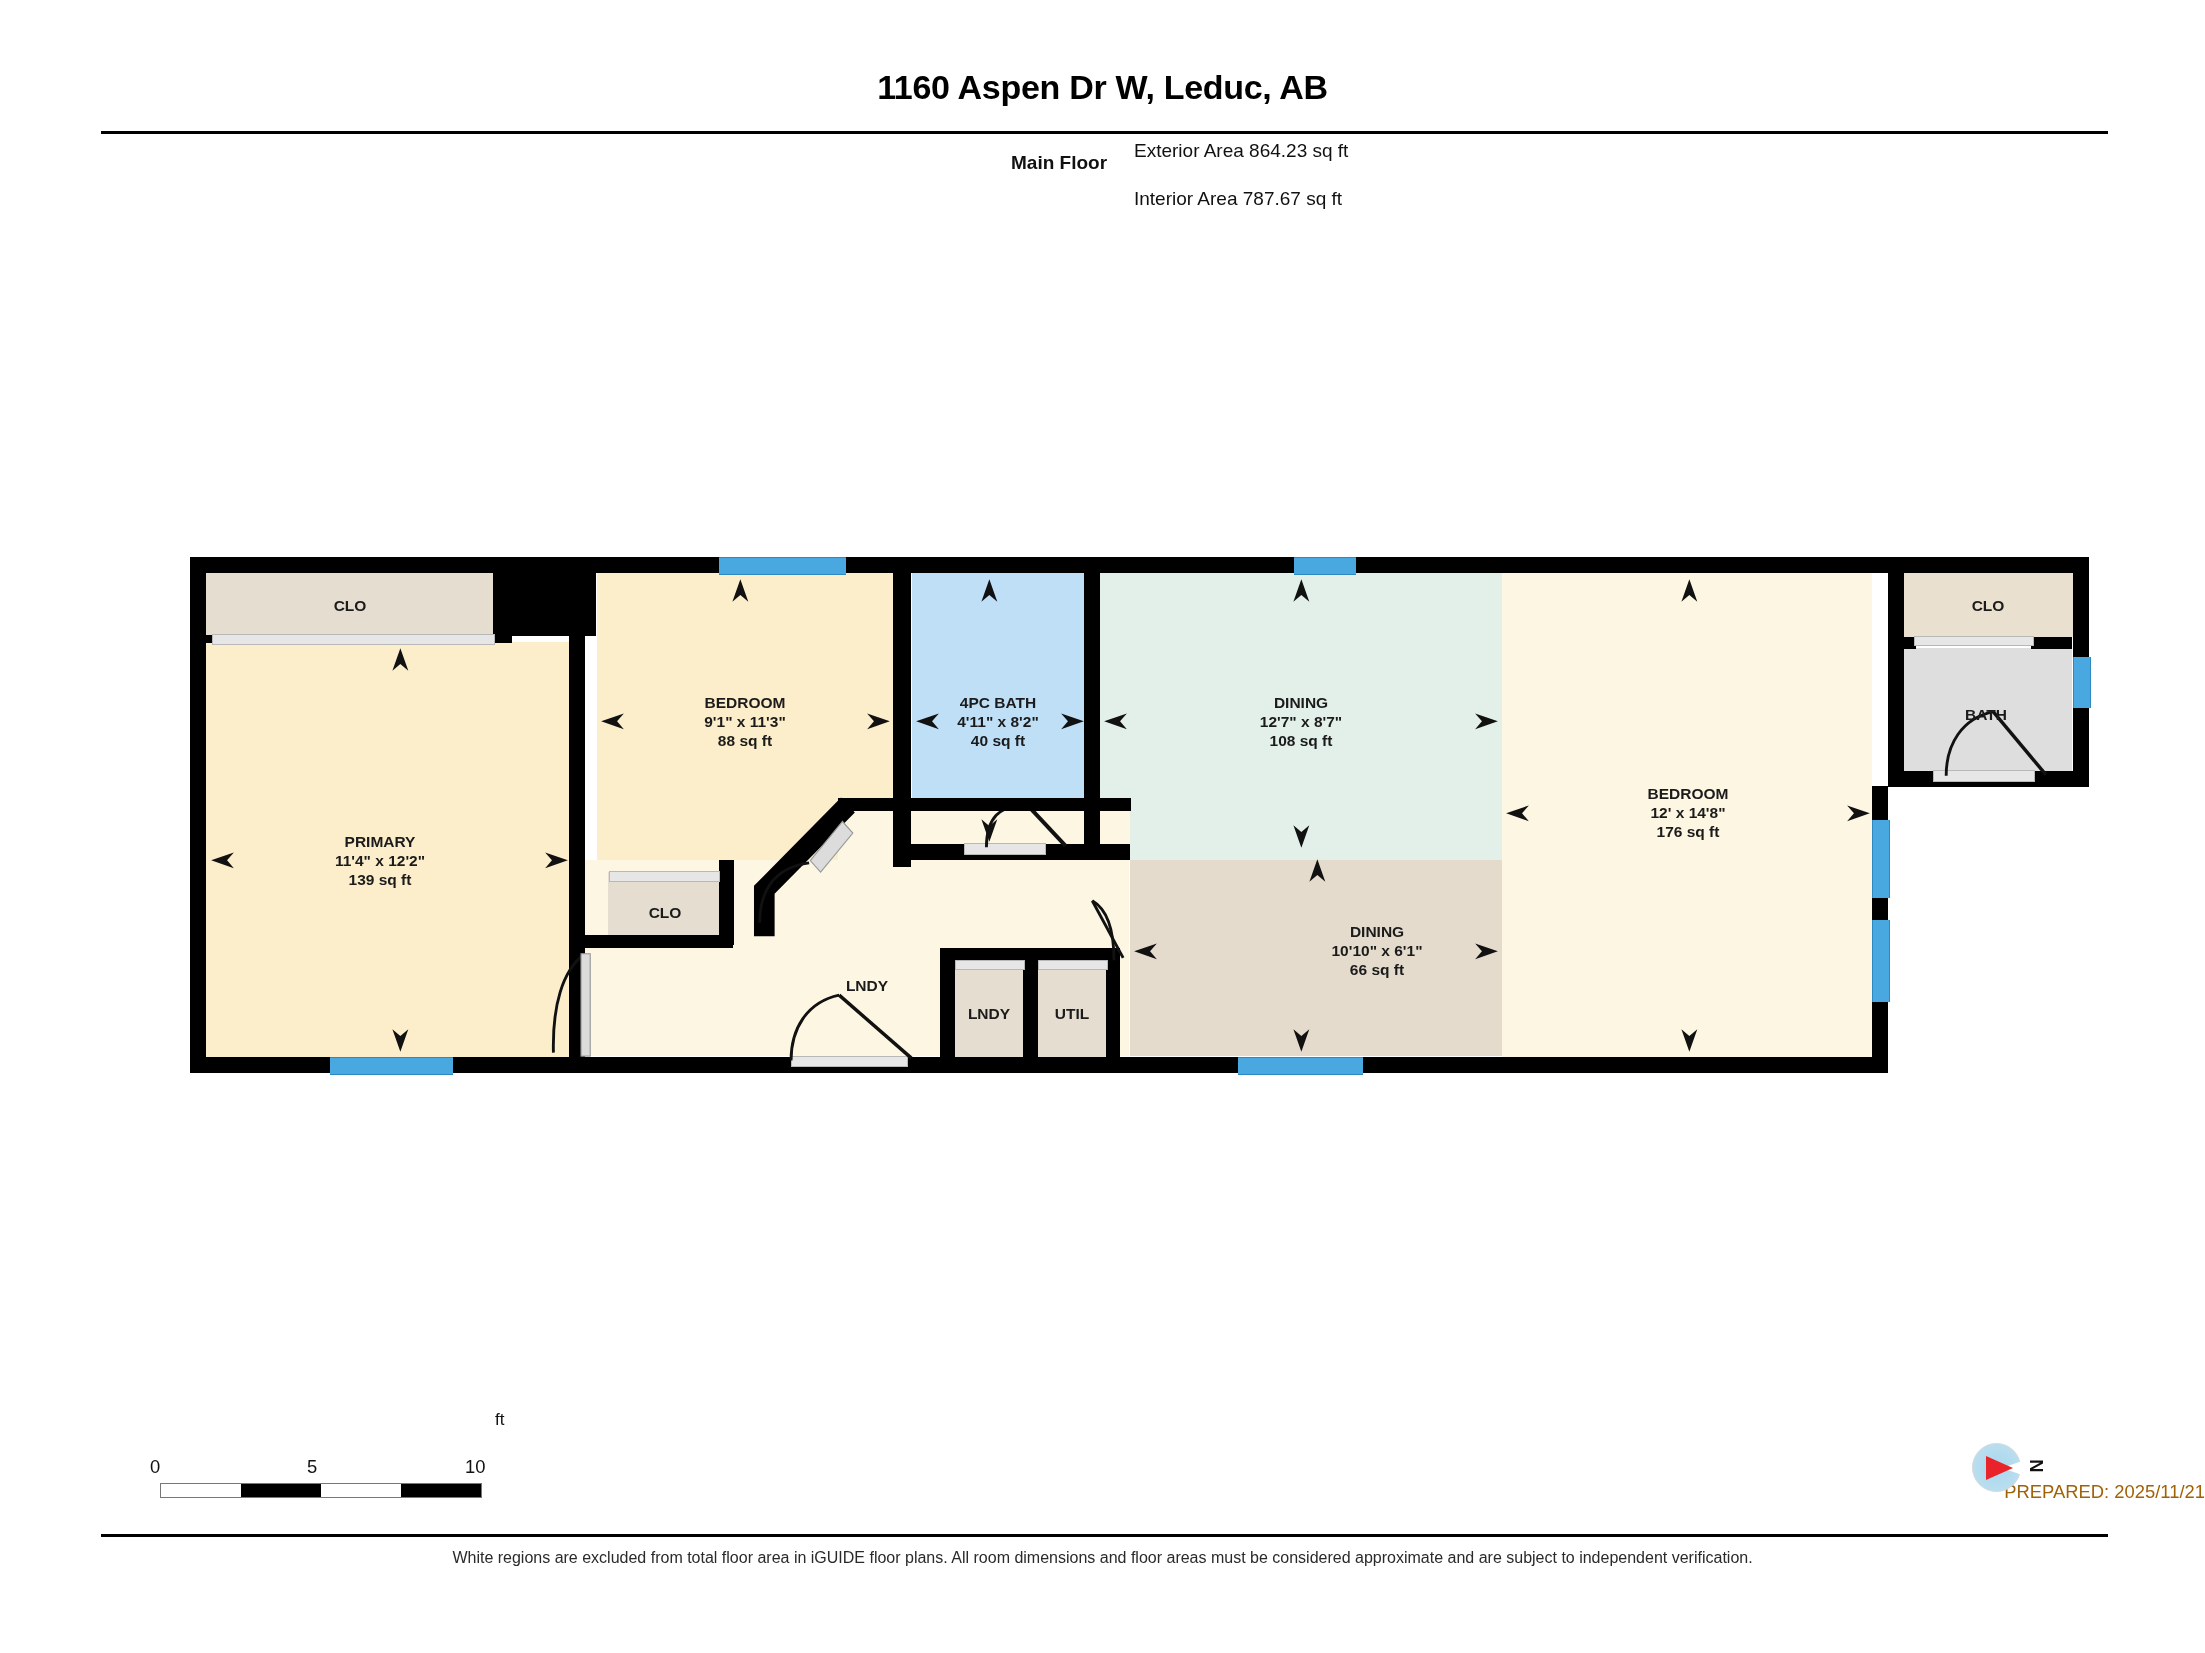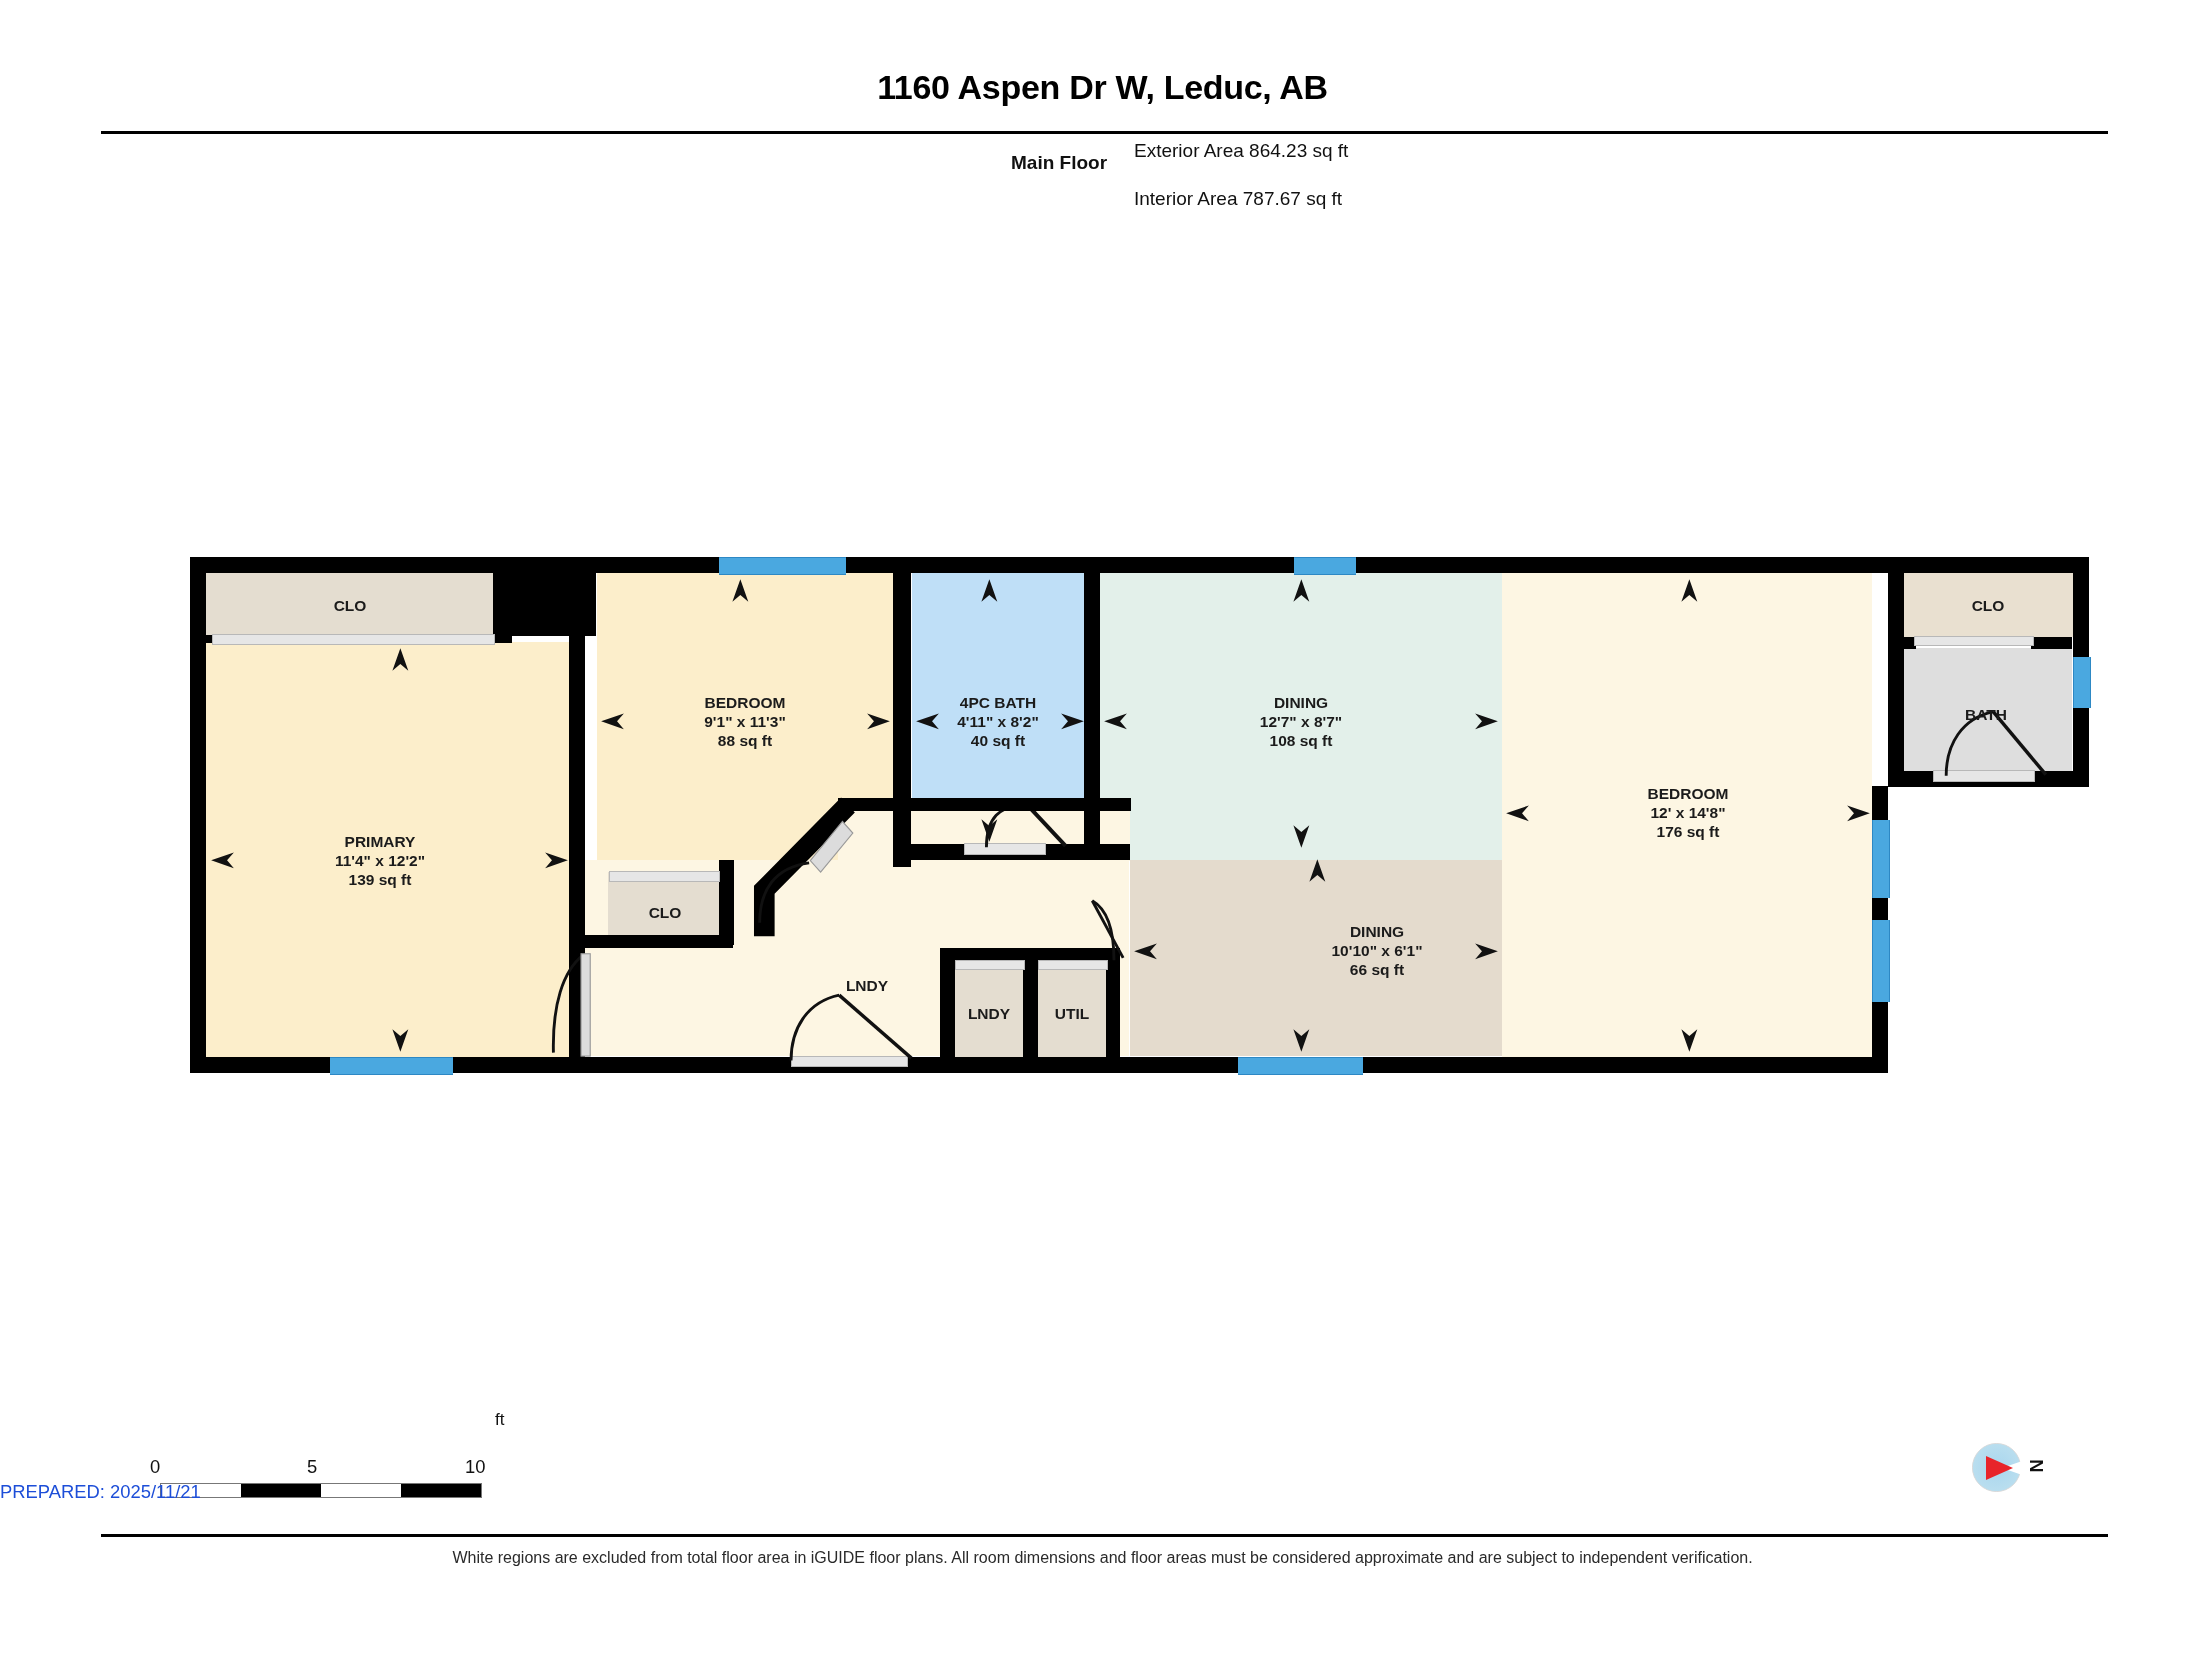--- a/index.html
+++ b/index.html
@@ -38,21 +38,21 @@
   #scalebar{position:absolute;left:160px;top:1483px;width:322px;height:15px;
             border:1.1px solid #777;box-sizing:border-box;display:flex;background:#fff;}
   #scalebar div{flex:1;}
   .sb-dark{background:#000;}
   .sb-light{background:#fff;}
   .sc-num{position:absolute;font-size:18.4px;color:#111;}
   #sc0{left:150px;top:1456px;}
   #sc5{left:307px;top:1456px;}
   #sc10{left:465px;top:1456px;}
   #scft{left:495px;top:1410px;font-size:17px;}
-  #prepared{position:absolute;left:0;top:1481px;width:2205px;text-align:left;font-size:18.4px;color:#1d4ed8;}
+  #prepared{position:absolute;left:0;top:1481px;width:2205px;text-align:right;font-size:18.4px;color:#a16207;}
   #compass{position:absolute;left:1972px;top:1443px;width:47px;height:47px;border-radius:50%;
            background:#b9deef;border:1.1px solid #d8d8d8;}
   #compass .inner{position:absolute;left:0;top:0;width:100%;height:100%;border-radius:50%;
            background:radial-gradient(circle at 50% 50%, #a9d6ee 0%, #b9deef 70%, #cfe8f5 100%);}
   #compass .whitewedge{position:absolute;left:2.3px;top:50%;width:26.4px;height:0;
            border-top:9.8px solid transparent;border-bottom:9.8px solid transparent;
            border-right:26.4px solid #ffffff;transform:translateY(-50%);}
   #compass .redarrow{position:absolute;left:12.6px;top:50%;width:0;height:0;
            border-top:12px solid transparent;border-bottom:12px solid transparent;
            border-left:27.6px solid #e8242a;transform:translateY(-50%);}

